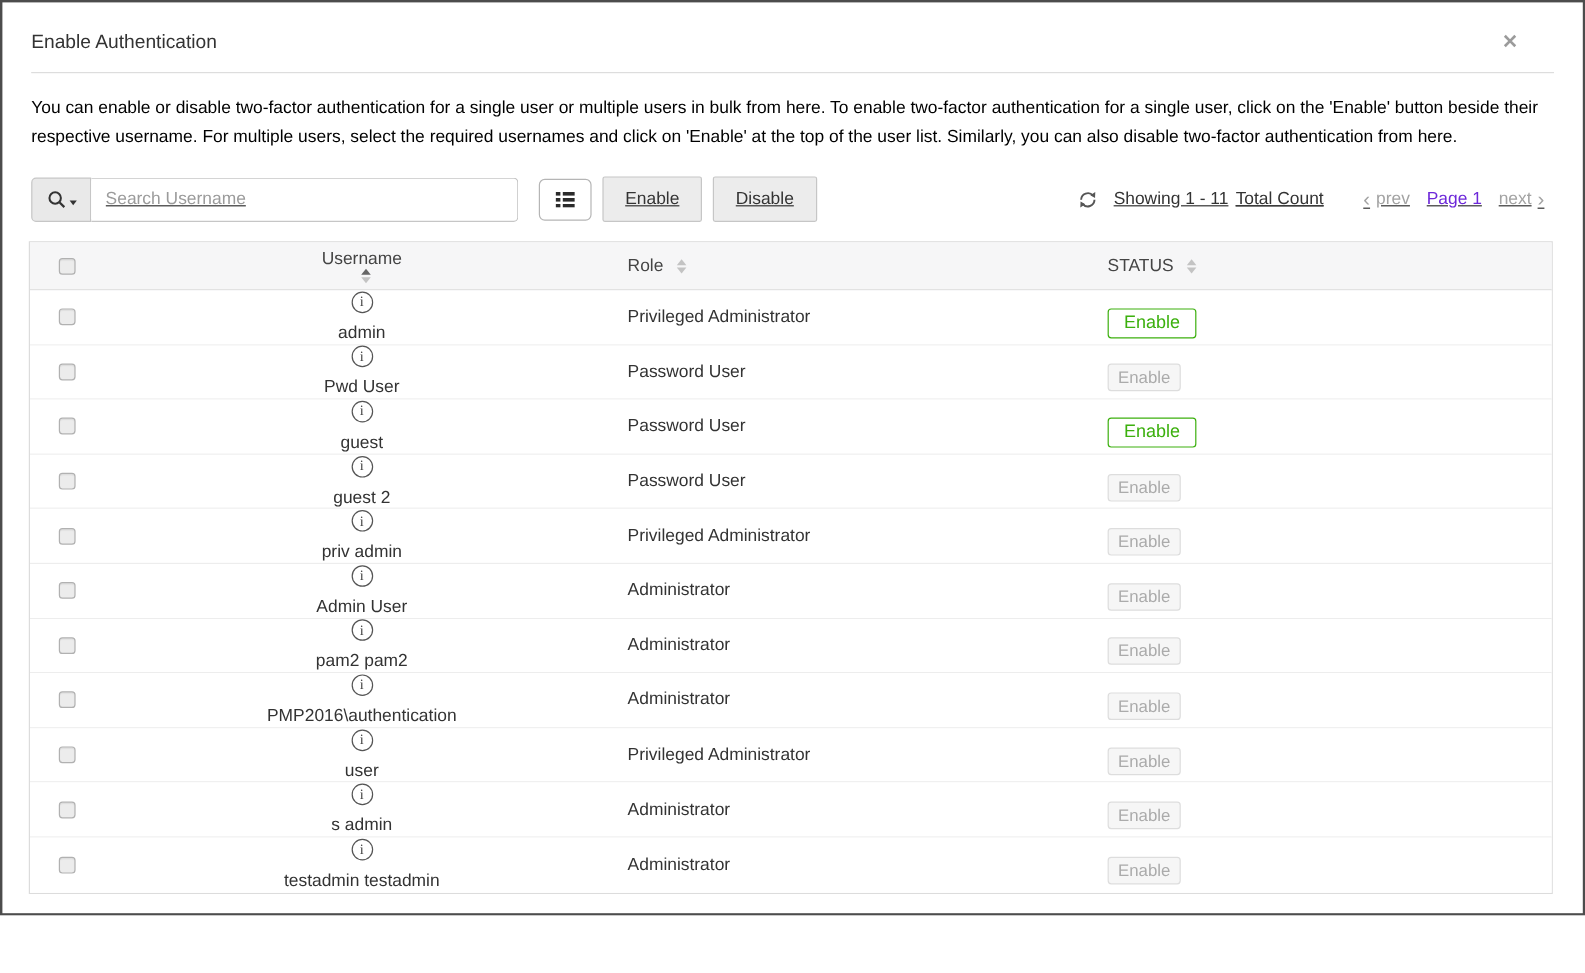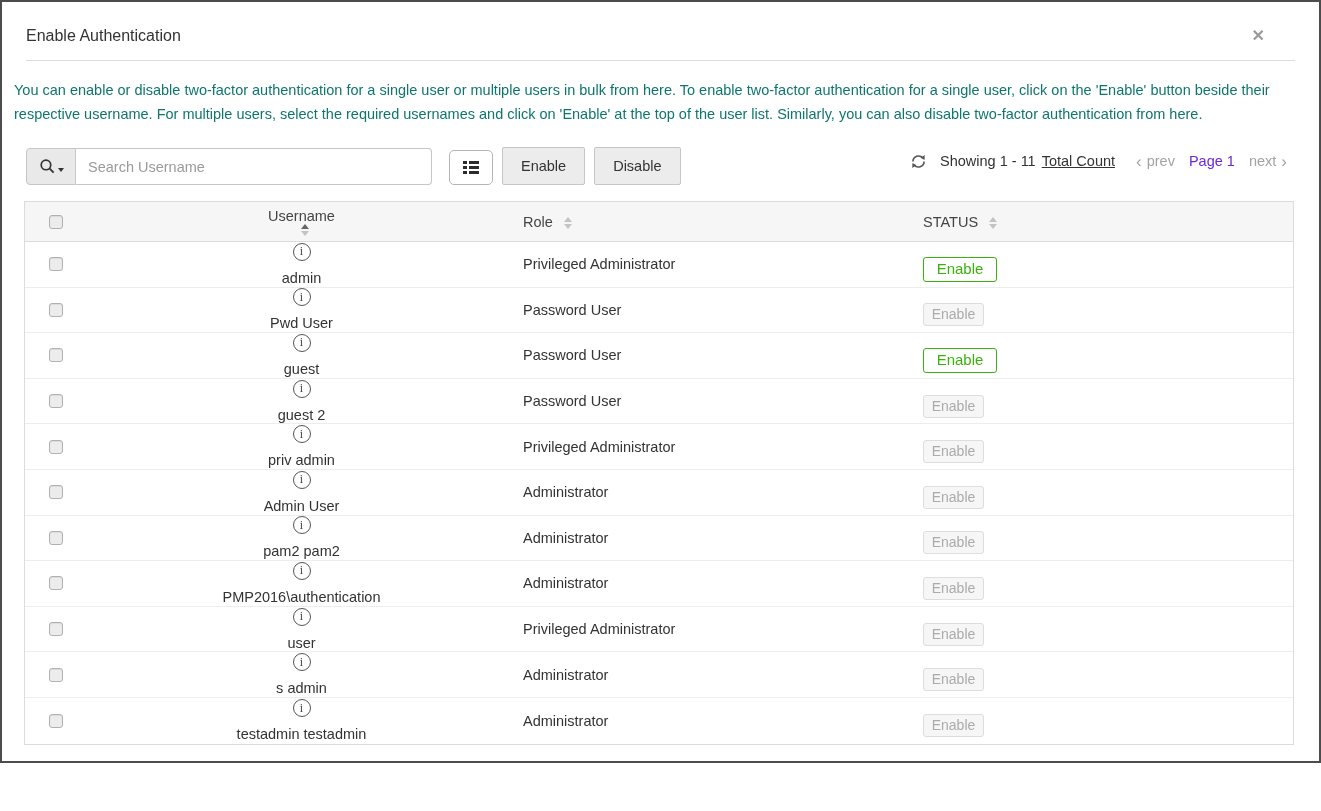--- a/index.html
+++ b/index.html
@@ -23,32 +23,33 @@
   }
   .modal-title { font-size: 16px; color:#333; font-weight: 400; }
   .close-btn {
     position: absolute; right: 30px; top: 26px;
     color: #9b9b9b; font-size: 16px; font-weight: bold;
     cursor: pointer; line-height: 1;
   }
 
   
   .description {
-    margin: 17px 12px 0;
+    margin: 17px 24px 0;
     font-size: 14.5px;
     line-height: 24px;
-    color: #0f766e;
+    color: #000000;
   }
 
   
   .toolbar {
     margin: 21px 25px 0 24px;
     display: flex;
-    align-items: flex-end;
+    align-items: center;
     height: 38px;
+    text-decoration: underline;
   }
   .search-group { display: flex; height: 37px; }
   .search-btn {
     width: 50px; height: 37px;
     background: #e9e9e9;
     border: 1px solid #c6c6c6;
     border-radius: 4px 0 0 4px;
     display: flex; align-items: center; justify-content: center;
     cursor: pointer; gap: 2px;
   }
@@ -92,21 +93,21 @@
     color: #333;
     cursor: pointer;
   }
 
   .toolbar-spacer { flex: 1; }
 
   
   .pagination { display: flex; align-items: center; font-size: 14.5px; color: #333; }
   .refresh-btn { cursor: pointer; display:flex; align-items:center; margin-right: 13px; }
   .showing-text { margin-right: 6px; }
-  .total-count { text-decoration: underline; cursor: pointer; margin-right: 14px; }
+  .total-count { text-decoration: underline; cursor: pointer; margin-right: 26px; }
   .pg-nav { color: #a3a3a3; cursor: pointer; margin: 0 7px; display:flex; align-items:center; gap:5px; }
   .pg-chevron { font-size: 17px; line-height: 1; }
   .page-label { margin: 16px 7px; color:#6d28d9; }
   .page-sizes { display: flex; align-items: center; margin-left: 12px; }
   .page-size {
     padding: 5px 8px; margin-left: 8px;
     color: #444; cursor: pointer; border-radius: 3px;
     border: 1px solid transparent;
   }
   .page-size.selected {

